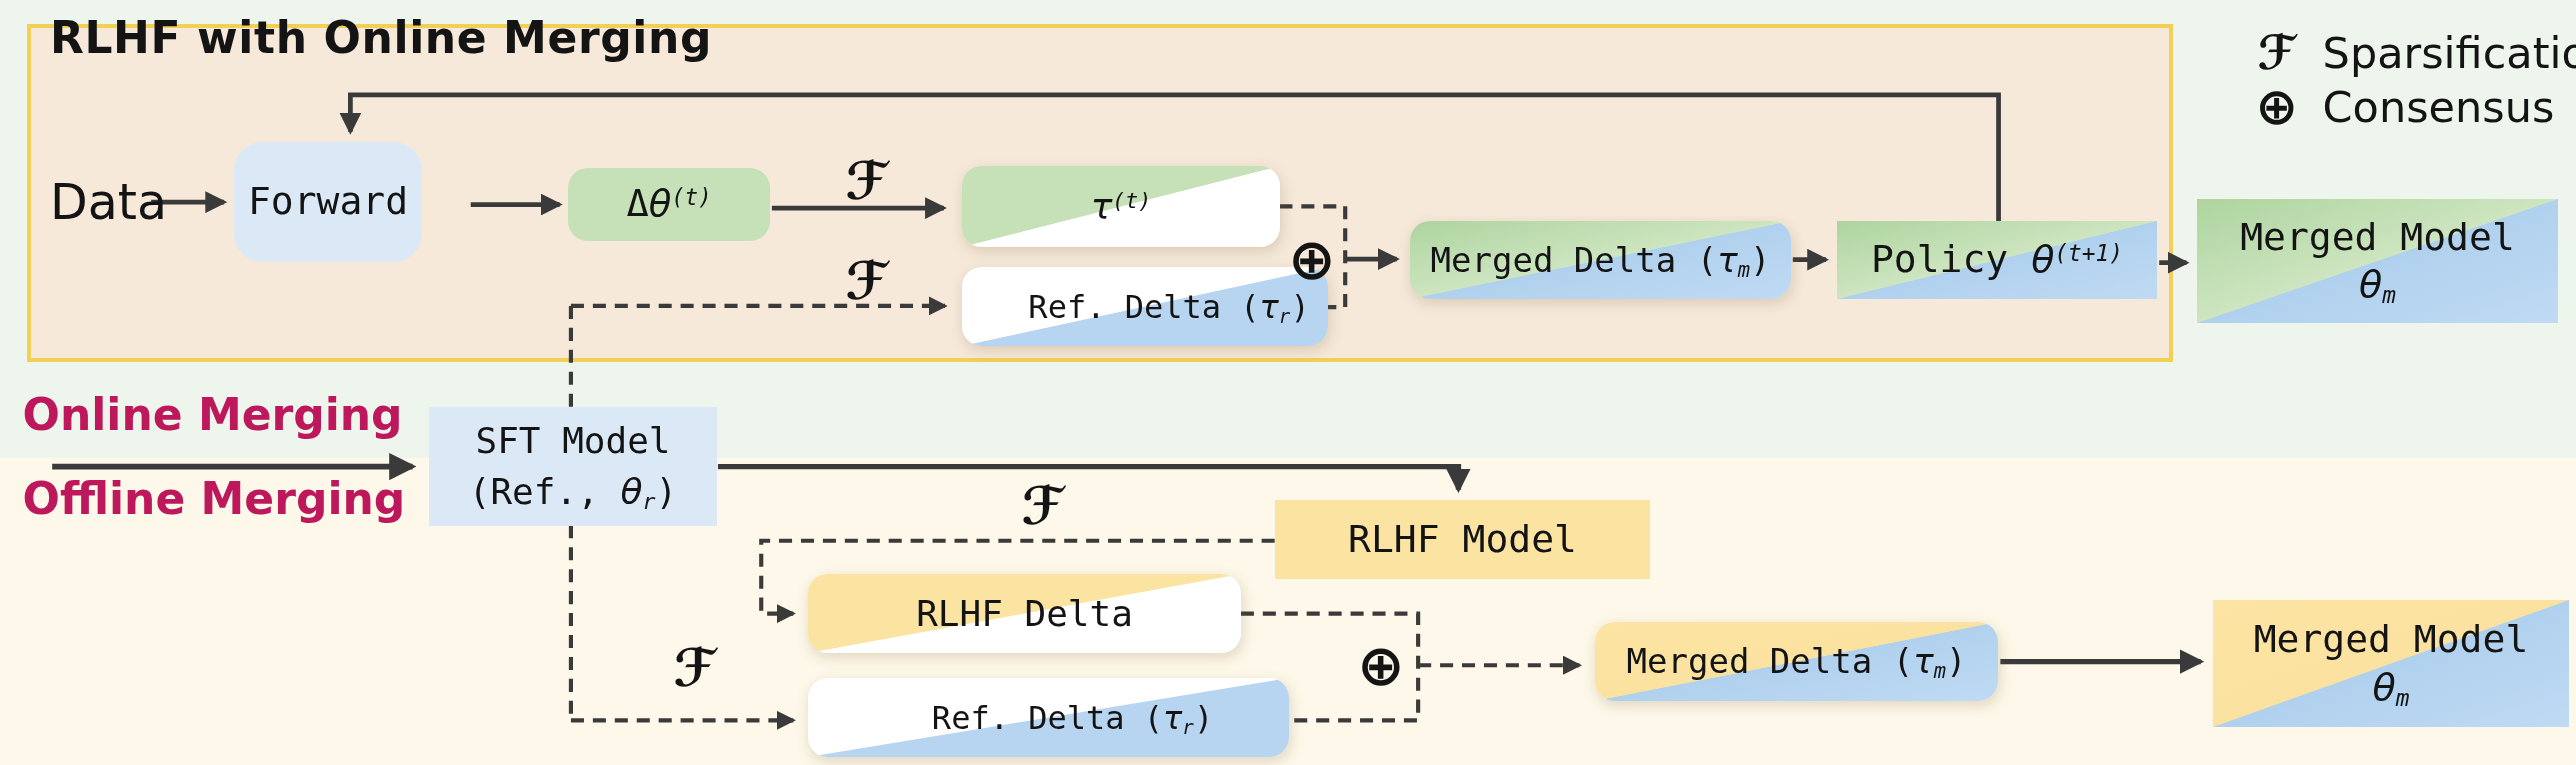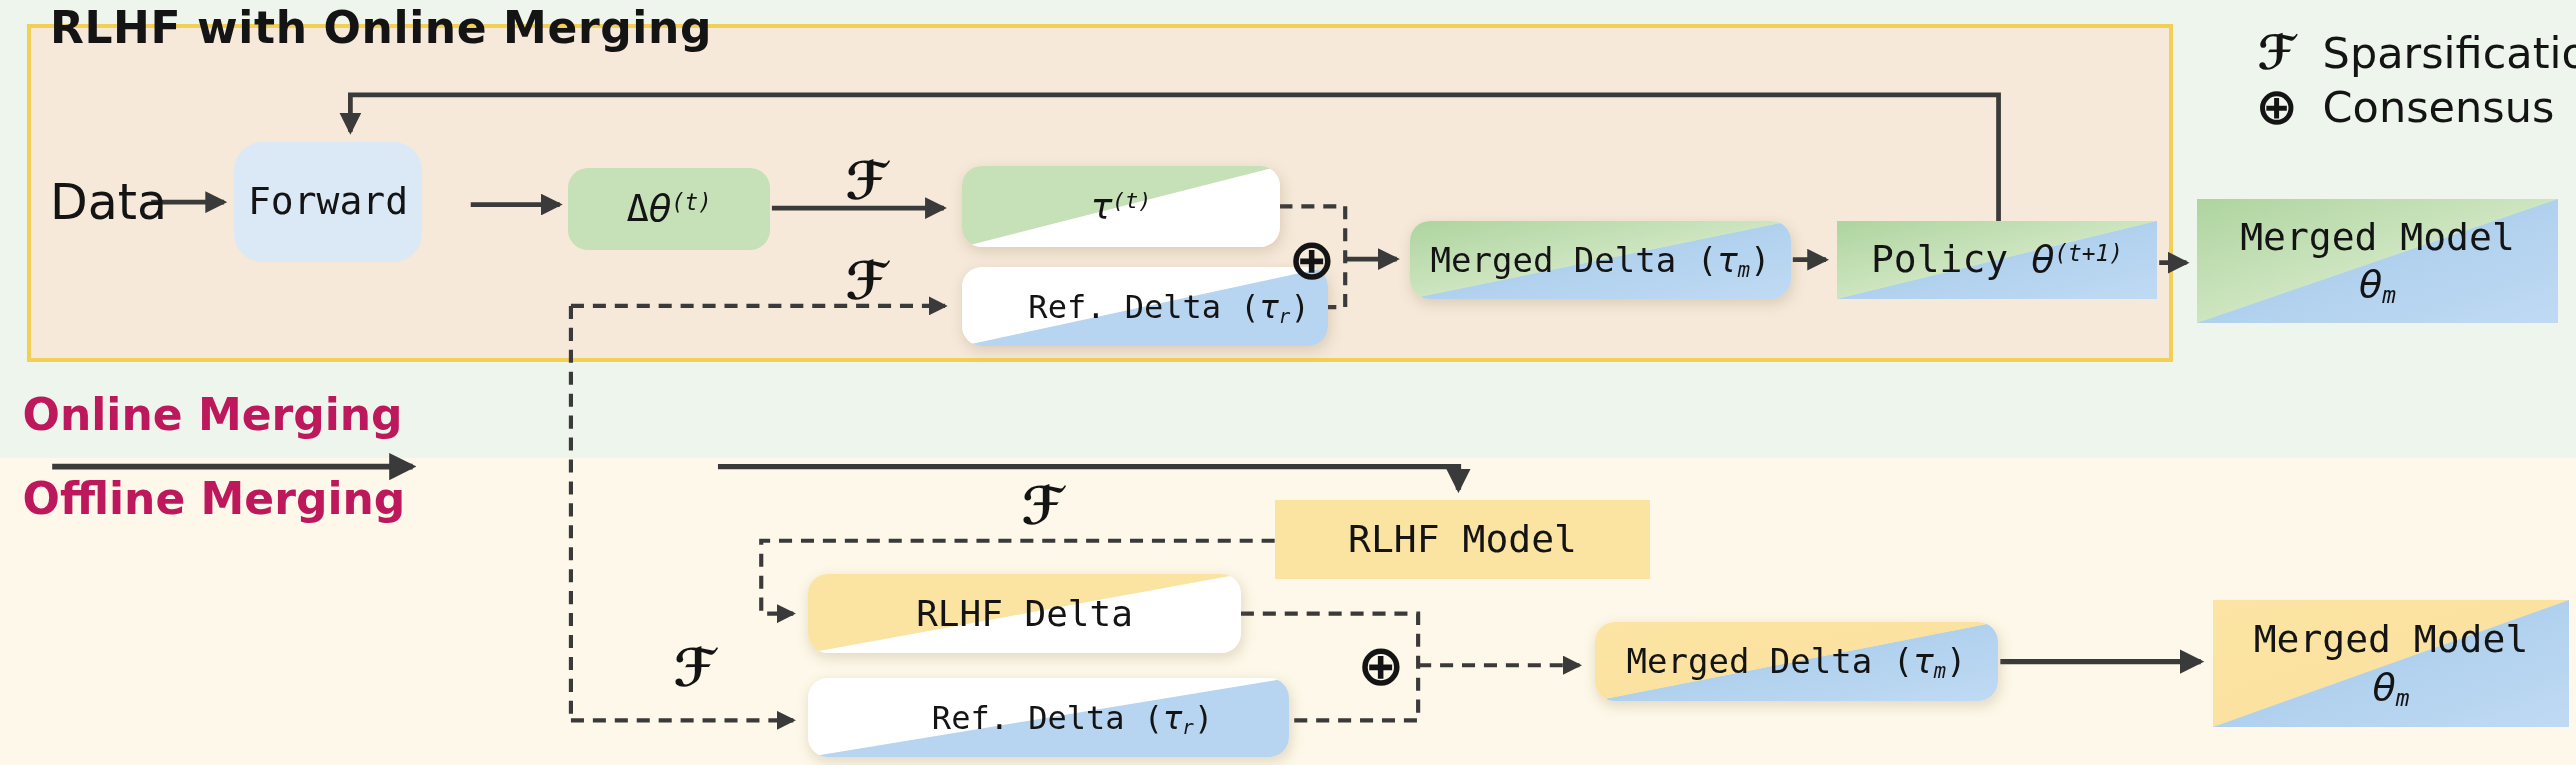--- a/index.html
+++ b/index.html
@@ -70,38 +70,38 @@
 
     <path d="M2158 348 H2269 V518 H2158" stroke="#3a3a3a" stroke-width="7" fill="none" stroke-dasharray="22 15"></path>
     <path d="M963 516 H1594" stroke="#3a3a3a" stroke-width="7" fill="none" stroke-dasharray="22 15" marker-end="url(#ah)"></path>
     <path d="M963 516 V1215" stroke="#3a3a3a" stroke-width="7" fill="none" stroke-dasharray="22 15"></path>
     <path d="M963 1215 H1338" stroke="#3a3a3a" stroke-width="7" fill="none" stroke-dasharray="22 15" marker-end="url(#ah)"></path>
     <path d="M2150 912 H1284 V1035 H1338" stroke="#3a3a3a" stroke-width="7" fill="none" stroke-dasharray="22 15" marker-end="url(#ah)"></path>
     <path d="M2093 1035 H2392 V1215 H2093" stroke="#3a3a3a" stroke-width="7" fill="none" stroke-dasharray="22 15"></path>
     <path d="M2392 1122 H2664" stroke="#3a3a3a" stroke-width="7" fill="none" stroke-dasharray="22 15" marker-end="url(#ah)"></path>
   </svg>
 
-  <div class="panel-title" style="left:50px;top:2px;">RLHF with Online Merging</div>
+  <div class="panel-title" style="left:50px;top:12px;">RLHF with Online Merging</div>
 
   <div class="legend-row" style="left:2247px;top:24px;">
     <span class="legend-sym legend-f">ℱ</span>
     <span class="legend-text">Sparsification</span>
   </div>
   <div class="legend-row" style="left:2247px;top:78px;">
     <span class="legend-sym legend-oplus">⊕</span>
     <span class="legend-text">Consensus</span>
   </div>
 
   <div class="data-label" style="left:50px;top:181px;height:43px;">Data</div>
 
   <div class="box rr blue-solid mono-lg" style="left:234px;top:142px;width:188px;height:120px;">
     <span>Forward</span>
   </div>
 
-  <div class="box r green-solid" style="left:568px;top:168px;width:202px;height:82px;font-size:37px;">
+  <div class="box r green-solid" style="left:568px;top:168px;width:202px;height:73px;font-size:37px;">
     <span><span>Δ</span><span class="mi">θ</span><sup class="sp">(t)</sup></span>
   </div>
 
   <div class="flow-label" style="left:825px;top:145px;width:83px;height:71px;">
     <span class="script-f">ℱ</span>
   </div>
 
   <div class="box r diag-green-white shadow" style="left:962px;top:166px;width:318px;height:81px;font-size:36px;">
     <span><span class="mi">τ</span><sup class="sp">(t)</sup></span>
   </div>
@@ -127,20 +127,24 @@
   </div>
 
   <div class="box diag-green-blue mono-lg" style="left:2197px;top:199px;width:361px;height:124px;">
     <span>Merged Model</span>
     <span><span class="mi">θ</span><sub class="sb">m</sub></span>
   </div>
 
   <div class="section-label" style="left:22.5px;top:389px;">Online Merging</div>
   <div class="section-label" style="left:22.5px;top:473px;">Offline Merging</div>
 
+  <div class="box blue-solid" style="left:429px;top:407px;width:288px;height:119px;font-size:36px;line-height:1.4;">
+    <span>SFT Model</span>
+    <span><span>(Ref., </span><span class="mi">θ</span><sub class="sb">r</sub><span>)</span></span>
+  </div>
 
   <div class="box yellow-solid mono-lg" style="left:1275px;top:500px;width:375px;height:79px;">
     <span>RLHF Model</span>
   </div>
 
   <div class="flow-label" style="left:1001px;top:470px;width:83px;height:71px;">
     <span class="script-f">ℱ</span>
   </div>
 
   <div class="box r diag-yellow-white shadow" style="left:808px;top:574px;width:433px;height:79px;font-size:36px;">

